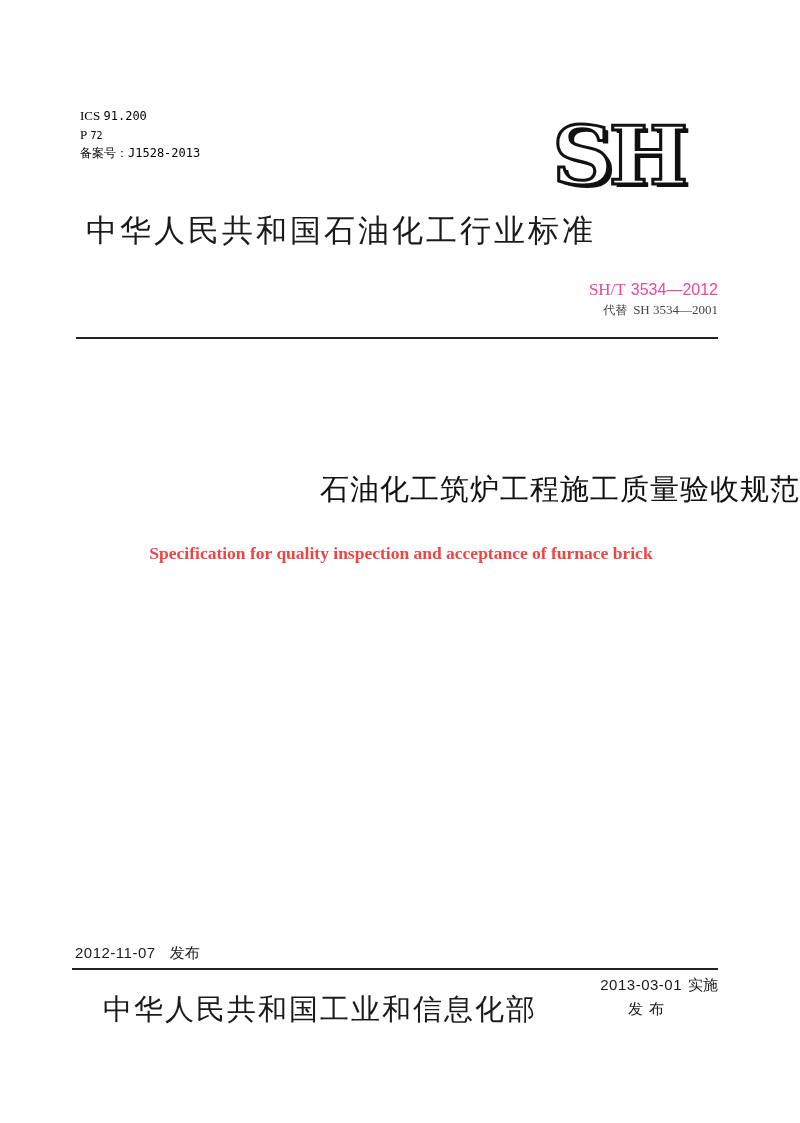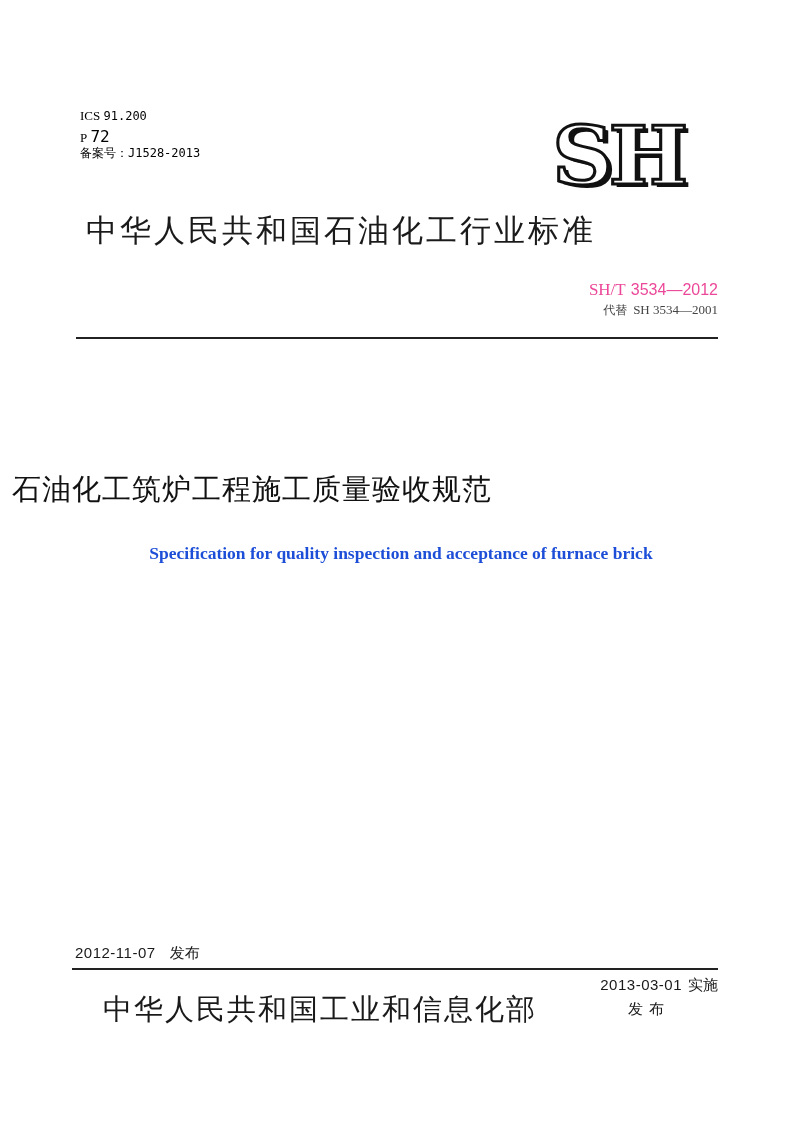--- a/index.html
+++ b/index.html
@@ -22,21 +22,21 @@
       left: 80px;
       font-family: "DejaVu Sans Mono", monospace;
       font-size: 12px;
       color: #000000;
       white-space: nowrap;
       letter-spacing: 0px;
     }
     .meta-ics { top: 108px; font-family: "Liberation Serif", serif; font-size: 13px; }
     .meta-ics .num { font-family: "DejaVu Sans Mono", monospace; font-size: 12px; }
     .meta-p { top: 127px; font-family: "Liberation Serif", serif; font-size: 13px; }
-    .meta-p .num { font-family: "DejaVu Sans Mono", monospace; font-size: 16px; }
+    .meta-p .num { font-family: "DejaVu Sans Mono", monospace; font-size: 10px; }
     .meta-record { top: 145px; }
 
     
     .sh-logo {
       position: absolute;
       left: 538px;
       top: 118px;
       width: 160px;
       height: 76px;
       display: flex;
@@ -96,41 +96,41 @@
     }
     .rule-top { left: 76px; top: 337px; width: 642px; height: 2px; }
     .rule-bottom { left: 72px; top: 968px; width: 646px; height: 2px; }
 
     
     .title-cn {
       position: absolute;
       left: 0;
       top: 470px;
       width: 800px;
-      text-align: left;
+      text-align: right;
       font-family: "DejaVu Sans", sans-serif;
       font-size: 29px;
       letter-spacing: 1px;
       color: #111;
       white-space: nowrap;
     }
     .title-cn span { display: inline-block; padding-left: 12px; }
 
     
     .title-en {
       position: absolute;
       left: 0;
       top: 541px;
       width: 800px;
       text-align: center;
       font-family: "Liberation Serif", serif;
       font-weight: bold;
       font-size: 17.5px;
       line-height: 25px;
-      color: #1d4ed8;
+      color: #ef4444;
     }
     .title-en div { padding-left: 2px; }
 
     
     .date-issue {
       position: absolute;
       left: 75px;
       top: 944px;
       font-size: 15px;
       color: #1a1a1a;

